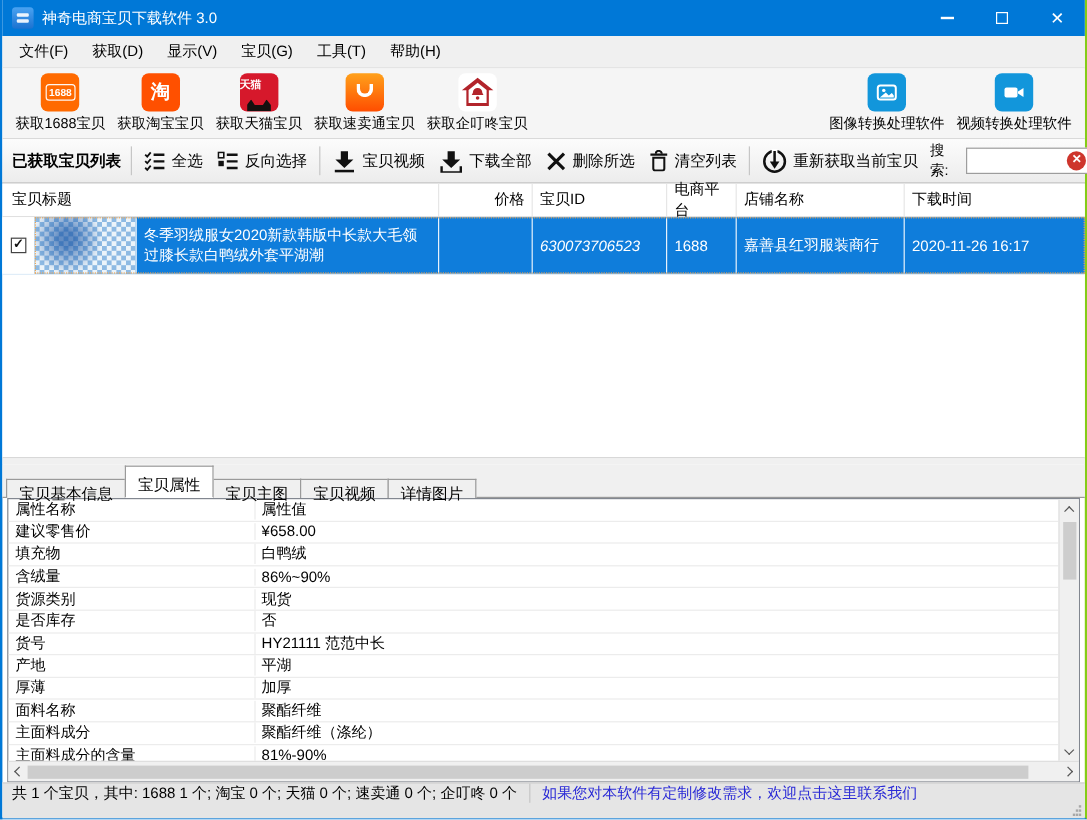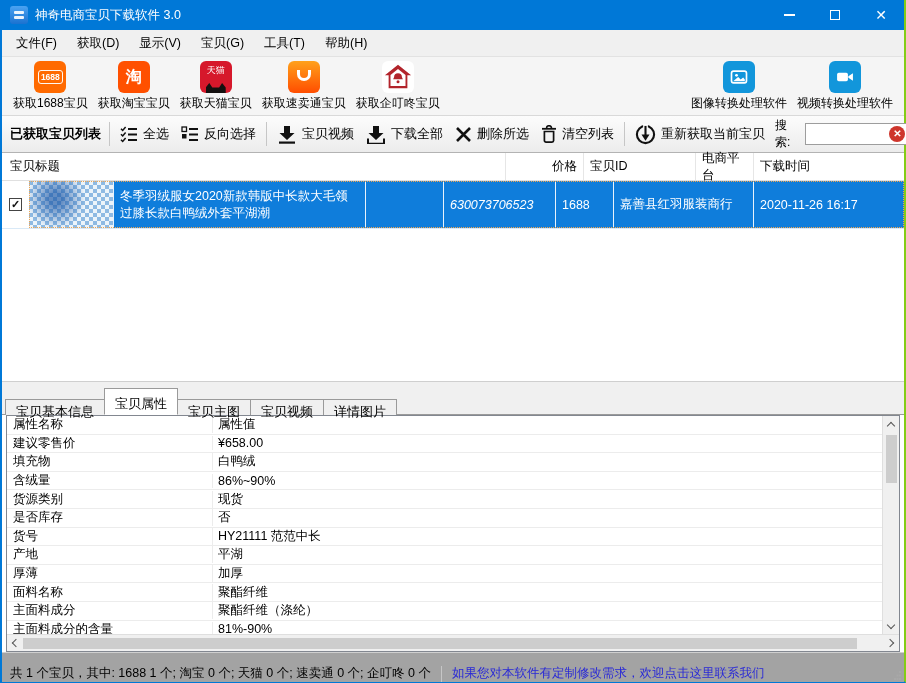--- a/index.html
+++ b/index.html
@@ -29,21 +29,21 @@
   
   .toolbar { height:59px; background:#f5f5f5; border-bottom:1px solid #d9d9d9; display:flex;
              align-items:flex-start; padding:3px 6px 0 6px; flex:none; }
   .tbtn { display:flex; flex-direction:column; align-items:center; gap:2px; padding:1px 5px; }
   .tbtn .lbl { font-size:12px; white-space:nowrap; }
   .ticon { width:32px; height:32px; border-radius:6px; display:flex; align-items:center; justify-content:center; position:relative; overflow:hidden; }
   .i1688 { background:#ff6a00; }
   .i1688 b { border:1px solid rgba(255,255,255,.95); border-radius:3px; padding:1px 2px; color:#fff; font-size:8.5px; font-weight:bold; }
   .itaobao { background:#ff5000; color:#fff; font-size:16px; font-weight:bold; }
   .itmall  { background:#d6182b; color:#fff; }
-  .itmall .tm-text { position:absolute; top:3px; width:100%; text-align:center; font-size:9px; font-weight:normal; }
+  .itmall .tm-text { position:absolute; top:3px; width:100%; text-align:left; font-size:9px; font-weight:bold; }
   .itmall .tm-cat { position:absolute; bottom:0; left:6px; width:20px; height:10px; background:#14100f;
                     clip-path:polygon(0 100%,0 45%,18% 0,33% 45%,67% 45%,82% 0,100% 45%,100% 100%); }
   .iae { background:linear-gradient(180deg,#ffa11b,#ff4d00); }
   .iae .smile { width:14px; height:11px; border:3px solid #fff; border-top:none; border-radius:0 0 9px 9px; margin-top:-4px; }
   .iqdd { background:#fff; }
   .iblue { background:#1296db; }
 
   
   .actionbar { height:37px; background:linear-gradient(180deg,#fcfcfc,#ececec); border-bottom:1px solid #b3b3b3;
                display:flex; align-items:center; padding:0 8px; gap:8px; flex:none; }
@@ -108,21 +108,21 @@
   .hscroll { grid-column:1 / 3; background:#f0f0f0; border-top:1px solid #dfdfdf; display:flex; align-items:center; }
   .harrow { width:16px; height:100%; display:flex; align-items:center; justify-content:center; flex:none; }
   .hthumb { height:11px; background:#cdcdcd; flex:1; margin-right:26px; }
   .chev { width:6px; height:6px; border-left:1.6px solid #555; border-bottom:1.6px solid #555; display:block; }
   .chev-up { transform:rotate(135deg); margin-top:3px; }
   .chev-down { transform:rotate(-45deg); margin-bottom:3px; }
   .chev-left { transform:rotate(45deg); margin-left:2px; }
   .chev-right { transform:rotate(225deg); margin-right:2px; }
 
   
-  .statusbar { flex:1; min-height:30px; background:#a3a3a3; border-top:1px solid #cfcfcf; display:flex; align-items:flex-end;
+  .statusbar { flex:1; min-height:30px; background:#e5e5e5; border-top:1px solid #cfcfcf; display:flex; align-items:flex-start;
                padding:0 8px; font-size:12.5px; position:relative; }
   .status-link { color:#2929d6; margin-left:10px; }
   .statusbar .vsep { height:16px; margin-left:10px; }
   .grip { position:absolute; right:2px; bottom:2px; }
 
   svg { display:block; }
 </style>
 </head>
 <body>
 
@@ -285,20 +285,21 @@
       </span>
     </span>
   </div>
 
   <div class="list-pane">
     <div class="list-header">
       <span class="hc col-title">宝贝标题</span>
       <span class="hc col-price">价格</span>
       <span class="hc col-id">宝贝ID</span>
       <span class="hc col-platform">电商平台</span>
+      <span class="hc col-shop">店铺名称</span>
       <span class="hc col-time">下载时间</span>
     </div>
     <div class="list-body">
       <div class="lrow">
         <span class="check-cell">
           <span class="checkbox">✓</span>
         </span>
         <div class="row-sel">
           <span class="thumb"></span>
           <span class="rc rc-title">冬季羽绒服女2020新款韩版中长款大毛领过膝长款白鸭绒外套平湖潮</span>

